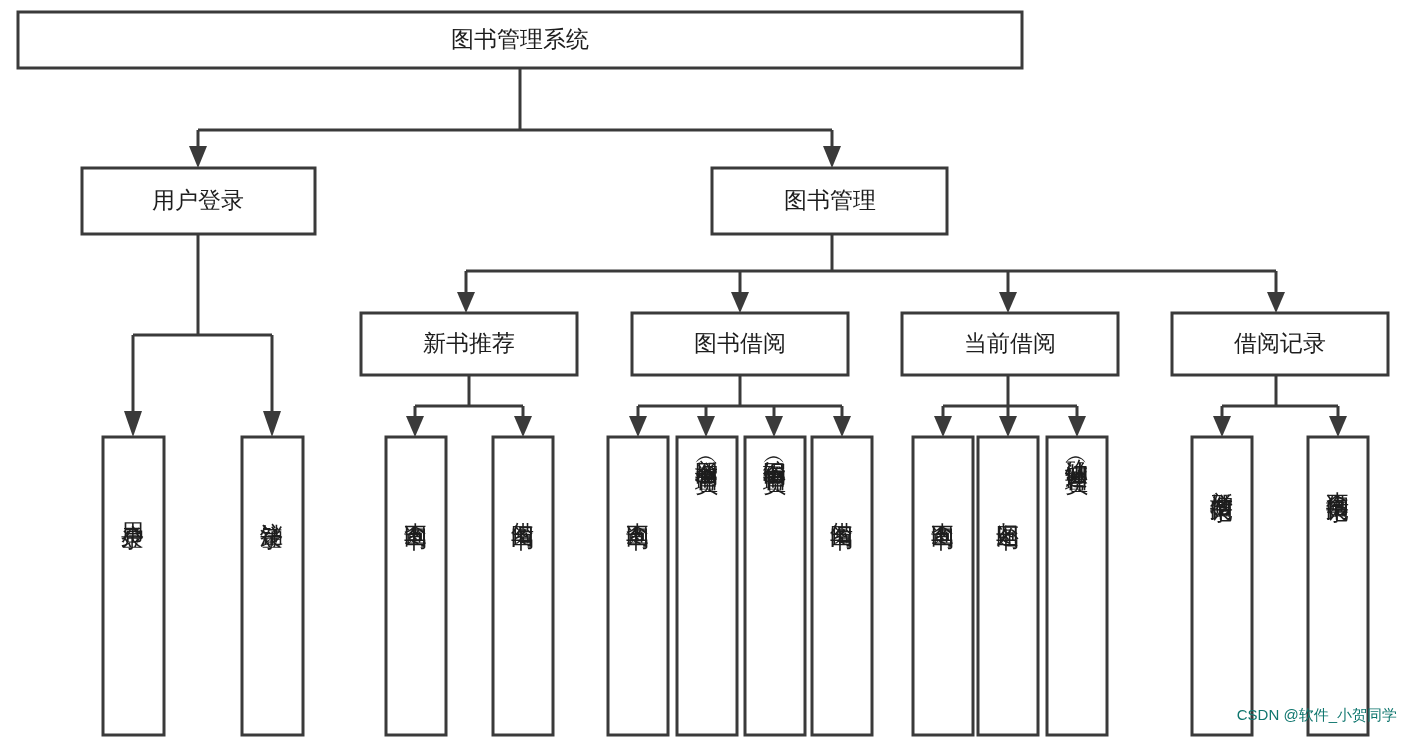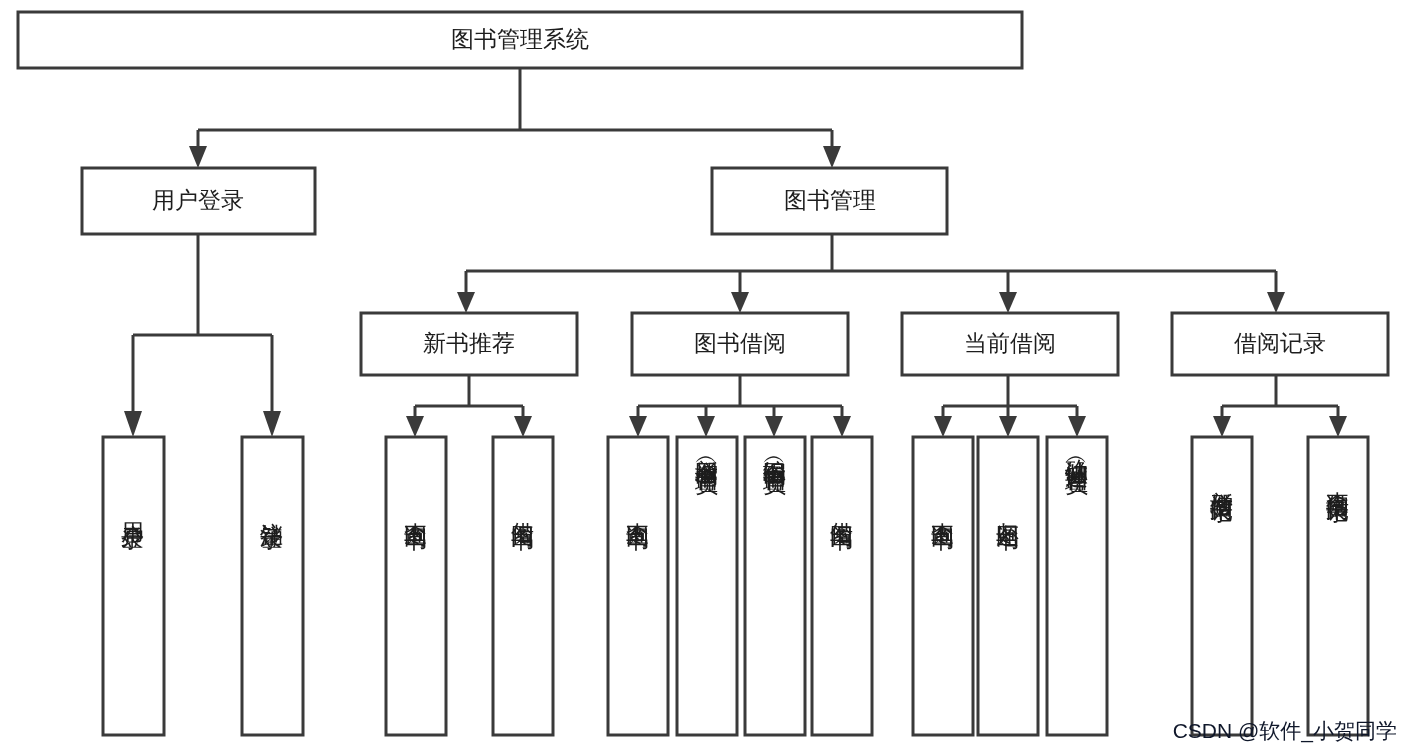--- a/index.html
+++ b/index.html
@@ -54,24 +54,24 @@
     fill: #1d1d1d;
     font-size: 23px;
     text-anchor: middle;
     writing-mode: tb;
     glyph-orientation-vertical: 0;
     letter-spacing: 2px;
   }
   .watermark-text {
     position: absolute;
     right: 8px;
-    bottom: 2px;
-    font-family: "Liberation Sans", "DejaVu Sans", sans-serif;
-    font-size: 21px;
-    color: #0f172a;
+    bottom: 22px;
+    font-family: "Liberation Sans", "DejaVu Sans", sans-serif;
+    font-size: 15px;
+    color: #0f766e;
     white-space: nowrap;
     pointer-events: none;
   }
 </style>
 </head>
 <body>
 
 <div id="diagram-root">
   <svg class="diagram" viewBox="0 0 1405 747" xmlns="http://www.w3.org/2000/svg">
 

